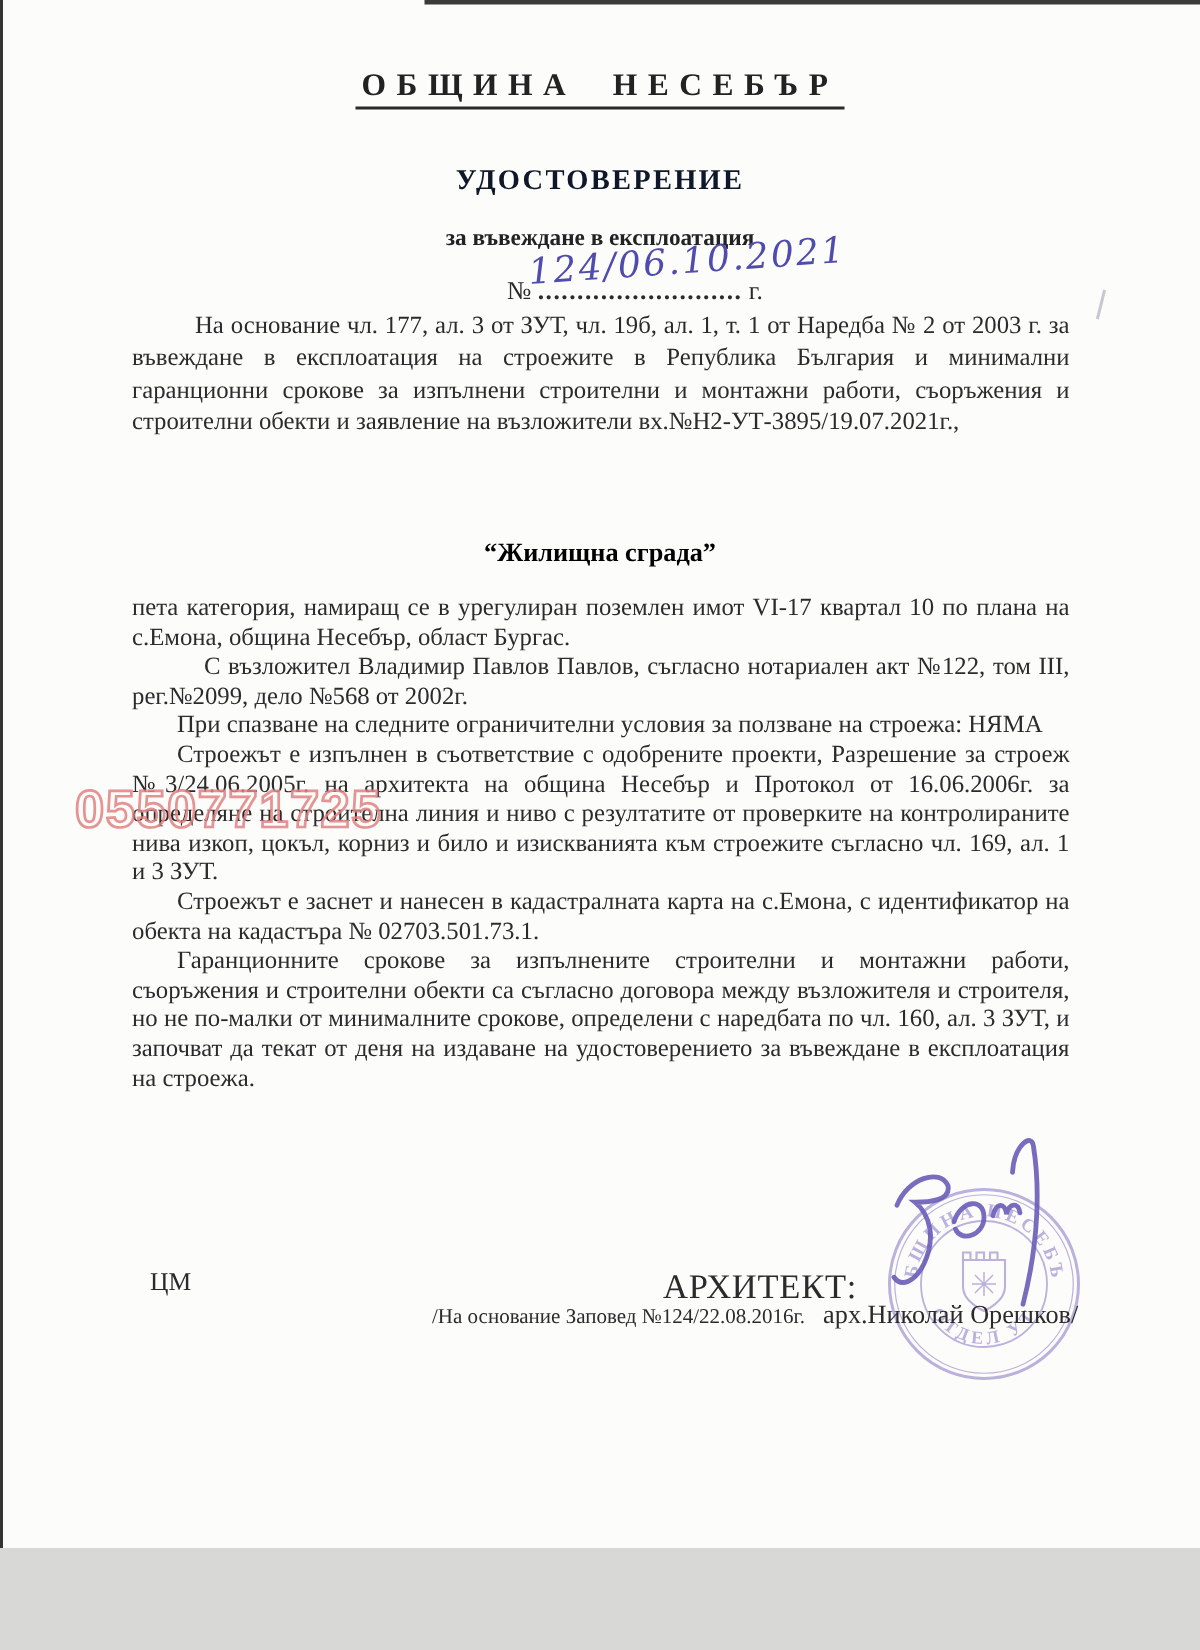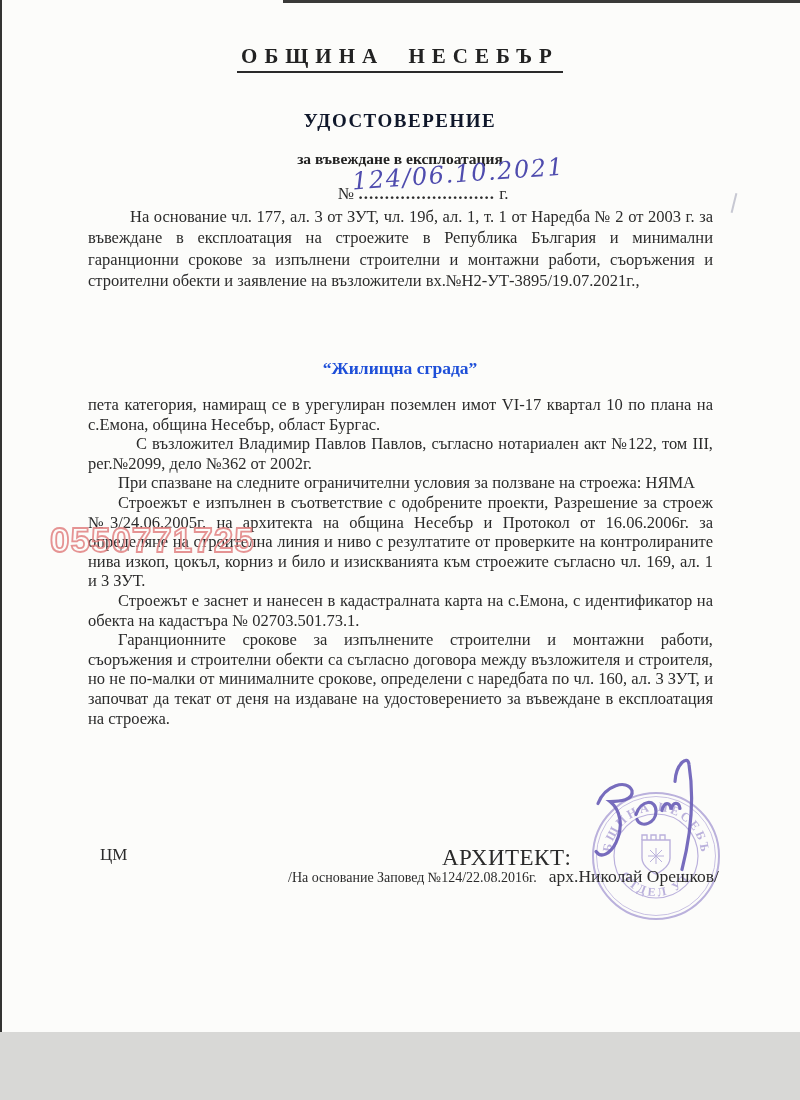--- a/index.html
+++ b/index.html
@@ -37,21 +37,21 @@
   }
 
   .intro{
     position:absolute;top:206px;left:88px;width:625px;
     font-size:16.5px;line-height:21.3px;text-align:justify;text-indent:42px;
   }
 
   .decl-heading{position:absolute;top:325px;left:0;width:100%;text-align:center;
     font-size:18.5px;font-weight:bold;letter-spacing:.5px;color:#1e1e1e;}
   .building-name{position:absolute;top:358px;left:0;width:100%;text-align:center;
-    font-size:17.5px;font-weight:bold;color:#1d4ed8;}
+    font-size:17.5px;font-weight:bold;color:#000000;}
 
   .body-text{
     position:absolute;top:395px;left:88px;width:625px;
     font-size:16.5px;line-height:19.6px;text-align:justify;
   }
   .body-text p{margin:0;}
   .ind{text-indent:30px;}
   .ind-lg{text-indent:48px;}
 
   .watermark{
@@ -94,21 +94,21 @@
     <span>г.</span>
   </div>
   <div class="handwritten-number">124/06.10.2021</div>
 
   <div class="intro">На основание чл. 177, ал. 3 от ЗУТ, чл. 19б, ал. 1, т. 1 от Наредба № 2 от 2003 г. за въвеждане в експлоатация на строежите в Република България и минимални гаранционни срокове за изпълнени строителни и монтажни работи, съоръжения и строителни обекти и заявление на възложители вх.№Н2-УТ-3895/19.07.2021г.,</div>
 
   <div class="building-name">“Жилищна сграда”</div>
 
   <div class="body-text">
     <p>пета категория, намиращ се в урегулиран поземлен имот VI-17 квартал 10 по плана на с.Емона, община Несебър, област Бургас.</p>
-    <p class="ind-lg">С възложител Владимир Павлов Павлов, съгласно нотариален акт №122, том III, рег.№2099, дело №362 от 2002г.</p>
+    <p class="ind-lg">С възложител Владимир Павлов Павлов, съгласно нотариален акт №122, том III, рег.№2099, дело №568 от 2002г.</p>
     <p class="ind">При спазване на следните ограничителни условия за ползване на строежа: НЯМА</p>
     <p class="ind">Строежът е изпълнен в съответствие с одобрените проекти, Разрешение за строеж №3/24.06.2005г. на архитекта на община Несебър и Протокол от 16.06.2006г. за определяне на строителна линия и ниво с резултатите от проверките на контролираните нива изкоп, цокъл, корниз и било и изискванията към строежите съгласно чл. 169, ал. 1 и 3 ЗУТ.</p>
     <p class="ind">Строежът е заснет и нанесен в кадастралната карта на с.Емона, с идентификатор на обекта на кадастъра № 02703.501.73.1.</p>
     <p class="ind">Гаранционните срокове за изпълнените строителни и монтажни работи, съоръжения и строителни обекти са съгласно договора между възложителя и строителя, но не по-малки от минималните срокове, определени с наредбата по чл. 160, ал. 3 ЗУТ, и започват да текат от деня на издаване на удостоверението за въвеждане в експлоатация на строежа.</p>
   </div>
 
   <div class="watermark">0550771725</div>
 
   <svg class="stamp" viewBox="0 0 136 136" xmlns="http://www.w3.org/2000/svg">
     <g stroke="#b2a7d8" fill="none">

